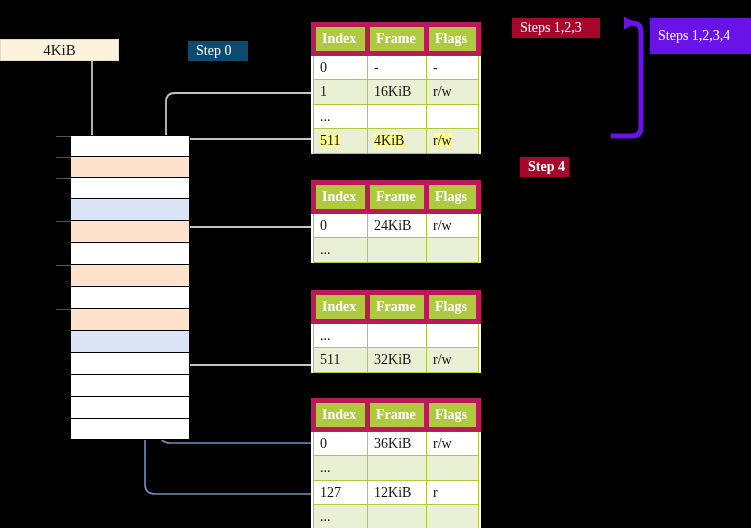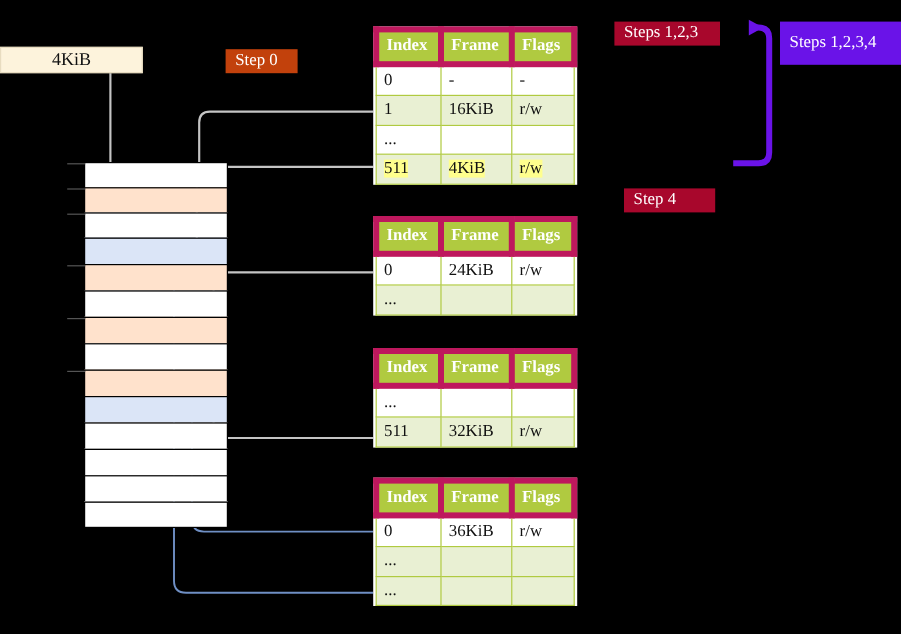--- a/index.html
+++ b/index.html
@@ -19,21 +19,21 @@
 
   
   .badge{position:absolute;display:flex;align-items:center;justify-content:flex-start;
          font-size:14px;line-height:1;color:#fff;padding:3px 8px;
          box-sizing:border-box;white-space:nowrap;}
   .badge.crimson{background:#a8072c;}
   .badge.violet {background:#6a13e8;}
   #badge-step0{left:188px;top:41px;width:60px;height:20px;}
   #badge-step123{left:512px;top:18px;width:88px;height:20px;}
   #badge-step1234{left:650px;top:18px;width:101px;height:36px;}
-  #badge-step4{left:520px;top:157px;width:76px;height:20px;}
+  #badge-step4{left:520px;top:157px;width:49px;height:20px;font-weight:bold;}
 
   
   .memcol{position:absolute;left:70px;top:135px;width:120px;height:280px;
           box-sizing:border-box;}
   .memrow{position:absolute;left:0;width:120px;box-sizing:border-box;
           border-top:1.5px solid #000;border-left:1.5px solid #000;
           border-right:1.5px solid #000;background:#fff;}
   .memrow.last{border-bottom:1.5px solid #000;}
   .memrow.peach{background:#ffe2cc;}
   .memrow.blue {background:#dbe5f7;}
@@ -110,21 +110,21 @@
 
     <g>
       <path d="M611,136 L632,136 Q641,136 641,127 L641,32 Q641,23 632,23 L625,23" fill="none" stroke="#6a13e8" stroke-width="5" marker-end="url(#ahViolet)"></path>
     </g>
   </svg>
 
   <div class="banner">
     <span>4KiB</span>
   </div>
 
-  <div class="badge crimson" id="badge-step0" style="background: #c2410c;">
+  <div class="badge crimson" id="badge-step0" style="background: #0c4a6e;">
     <span>Step 0</span>
   </div>
   <div class="badge crimson" id="badge-step123" style="background: rgb(168, 7, 44);">
     <span>Steps 1,2,3</span>
   </div>
   <div class="badge violet" id="badge-step1234" style="background: rgb(106, 19, 232);">
     <span>Steps 1,2,3,4</span>
   </div>
   <div class="badge crimson" id="badge-step4" style="background: rgb(168, 7, 44);">
     <span>Step 4</span>
@@ -247,20 +247,25 @@
         <tr class="">
           <td>0</td>
           <td>36KiB</td>
           <td>r/w</td>
         </tr>
         <tr class="alt">
           <td>...</td>
           <td></td>
           <td></td>
         </tr>
+        <tr class="">
+          <td>127</td>
+          <td>12KiB</td>
+          <td>r</td>
+        </tr>
         <tr class="alt">
           <td>...</td>
           <td></td>
           <td></td>
         </tr>
       </tbody>
   </table>
 
 </div>
 

